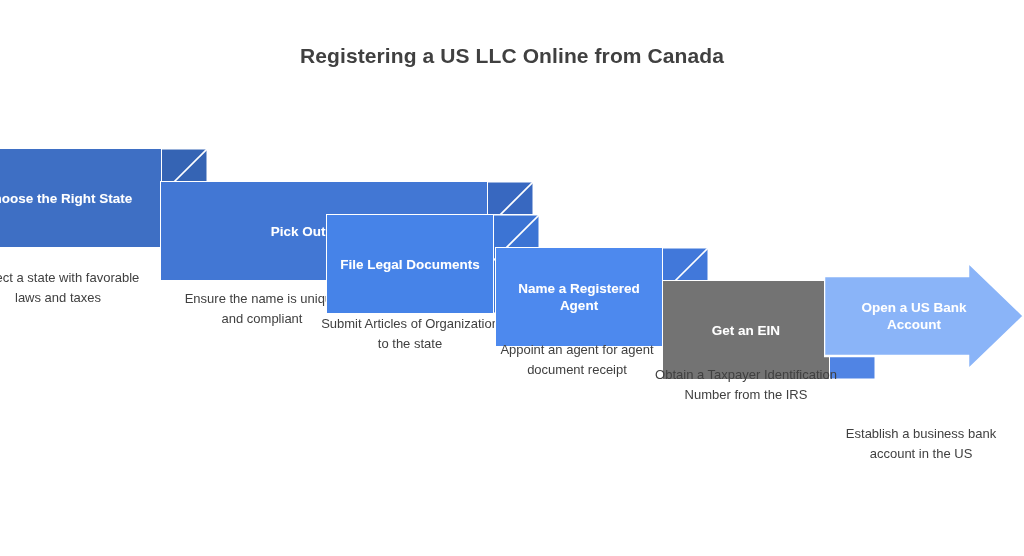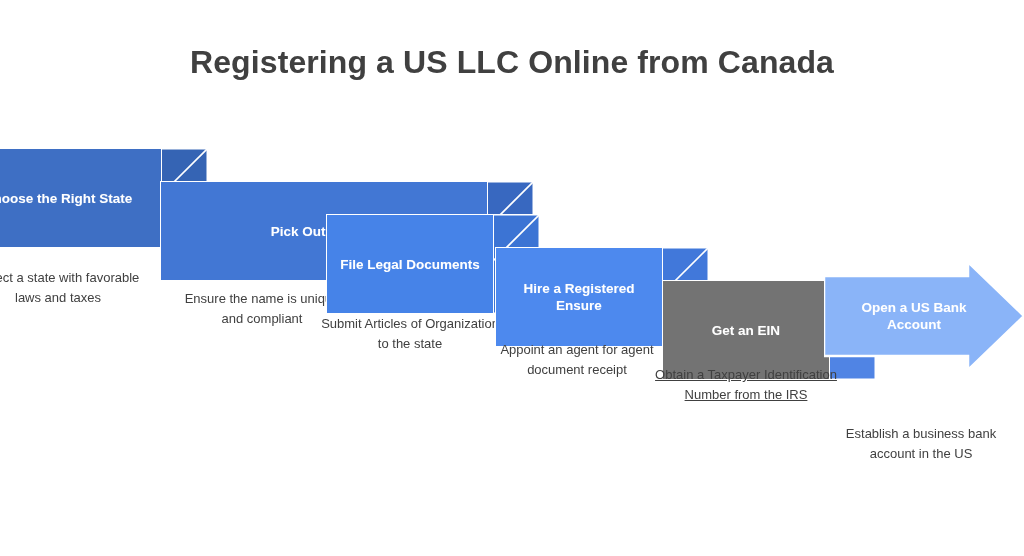--- a/index.html
+++ b/index.html
@@ -16,21 +16,21 @@
     -webkit-font-smoothing: antialiased;
   }
 
   
   #chart-title {
     position: absolute;
     left: 0;
     top: 44px;
     width: 1024px;
     text-align: center;
-    font-size: 32px;
+    font-size: 21px;
     font-weight: bold;
     color: #404040;
     letter-spacing: 0.1px;
     white-space: nowrap;
   }
 
   
   #flow-stage {
     position: absolute;
     left: 0;
@@ -146,36 +146,36 @@
     </div>
 
     <div class="step" style="left:495px; top:247px; width:226px; height:100px;">
       <div class="ribbon-flap" style="left:166px; top:0px; width:48px; height:100px;">
         <svg width="48" height="100" viewBox="0 0 48 100">
           <polygon points="0,0 48,0 48,100 0,100" fill="#4178DA" stroke="#ffffff" stroke-width="3"></polygon>
           <line x1="0" y1="48" x2="48" y2="0" stroke="#ffffff" stroke-width="1.6"></line>
         </svg>
       </div>
       <div class="ribbon-body" style="width:168px; height:100px; background:#4D89EE;">
-        <div class="step-title">Hire a Registered Ensure</div>
+        <div class="step-title">Name a Registered Agent</div>
       </div>
       <div class="step-caption" style="left:-8px; top:93px; width:180px;">Appoint an agent for agent document receipt</div>
     </div>
 
     <div class="step" style="left:662px; top:280px; width:226px; height:100px;">
       <div class="ribbon-flap" style="left:166px; top:0px; width:48px; height:100px;">
         <svg width="48" height="100" viewBox="0 0 48 100">
           <polygon points="0,0 48,0 48,100 0,100" fill="#5084E4" stroke="#ffffff" stroke-width="3"></polygon>
           <line x1="0" y1="48" x2="48" y2="0" stroke="#ffffff" stroke-width="1.6"></line>
         </svg>
       </div>
       <div class="ribbon-body" style="width:168px; height:100px; background:#737373;">
         <div class="step-title">Get an EIN</div>
       </div>
-      <div class="step-caption" style="left:-12px; top:85px; width:192px;text-decoration:underline;">Obtain a Taxpayer Identification Number from the IRS</div>
+      <div class="step-caption" style="left:-12px; top:85px; width:192px;">Obtain a Taxpayer Identification Number from the IRS</div>
     </div>
 
     <div class="step arrow-step" style="left:824px; top:262px; width:200px; height:108px;">
       <div class="arrow-wrap" style="width:200px; height:108px;">
         <svg width="200" height="108" viewBox="0 0 200 108">
           <polygon points="0,14 144,14 144,0 200,54 144,108 144,94 0,94" fill="#8AB4F8" stroke="#ffffff" stroke-width="2.5"></polygon>
         </svg>
       </div>
       <div class="step-title" style="width:160px; height:108px;">Open a US Bank Account</div>
       <div class="step-caption" style="left:14px; top:118px; width:166px;margin-top:44px;">Establish a business bank account in the US</div>

